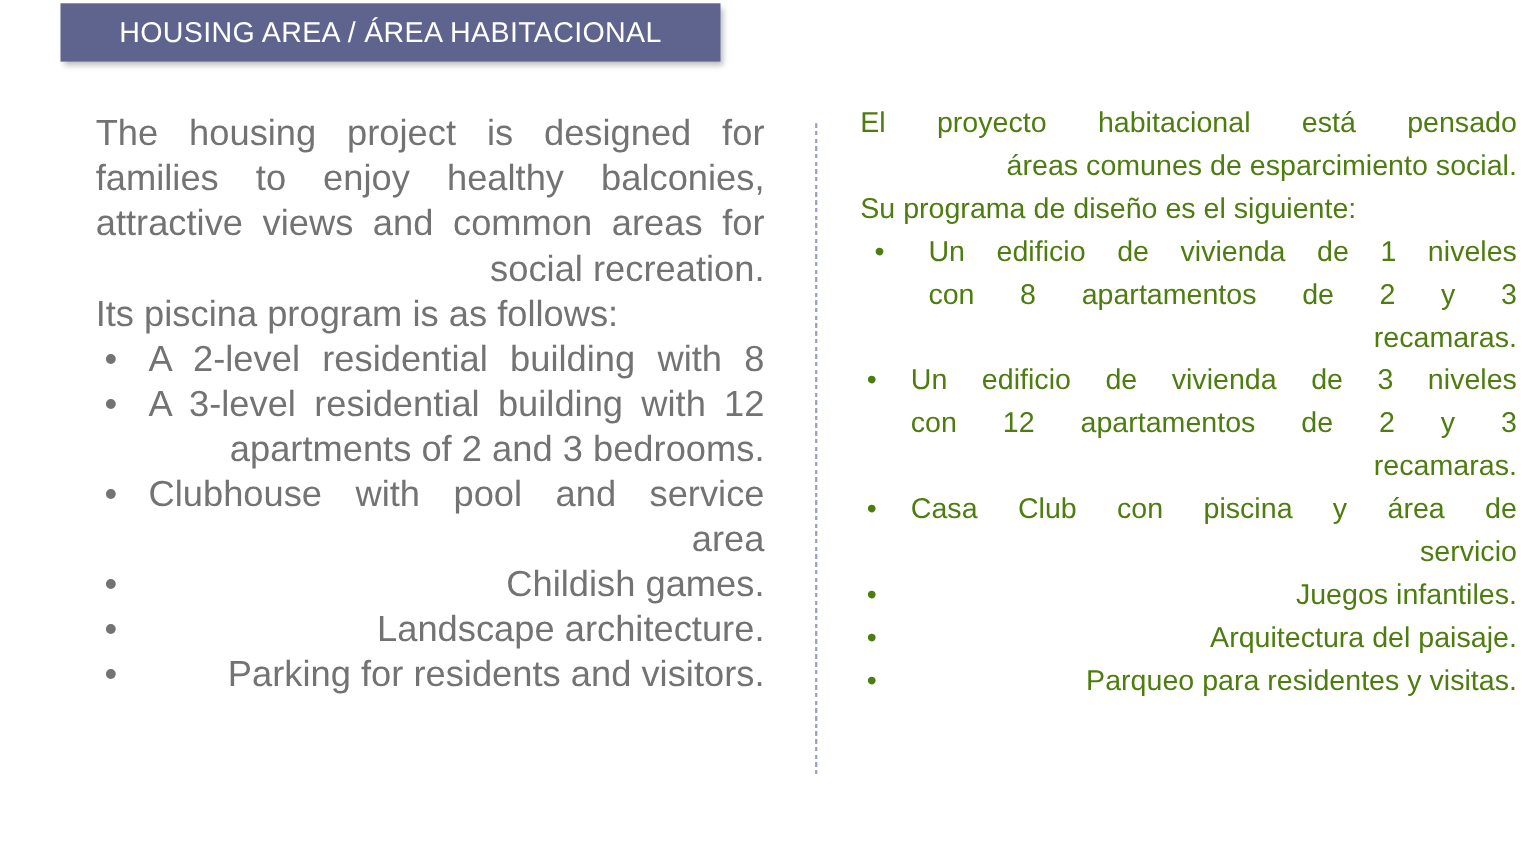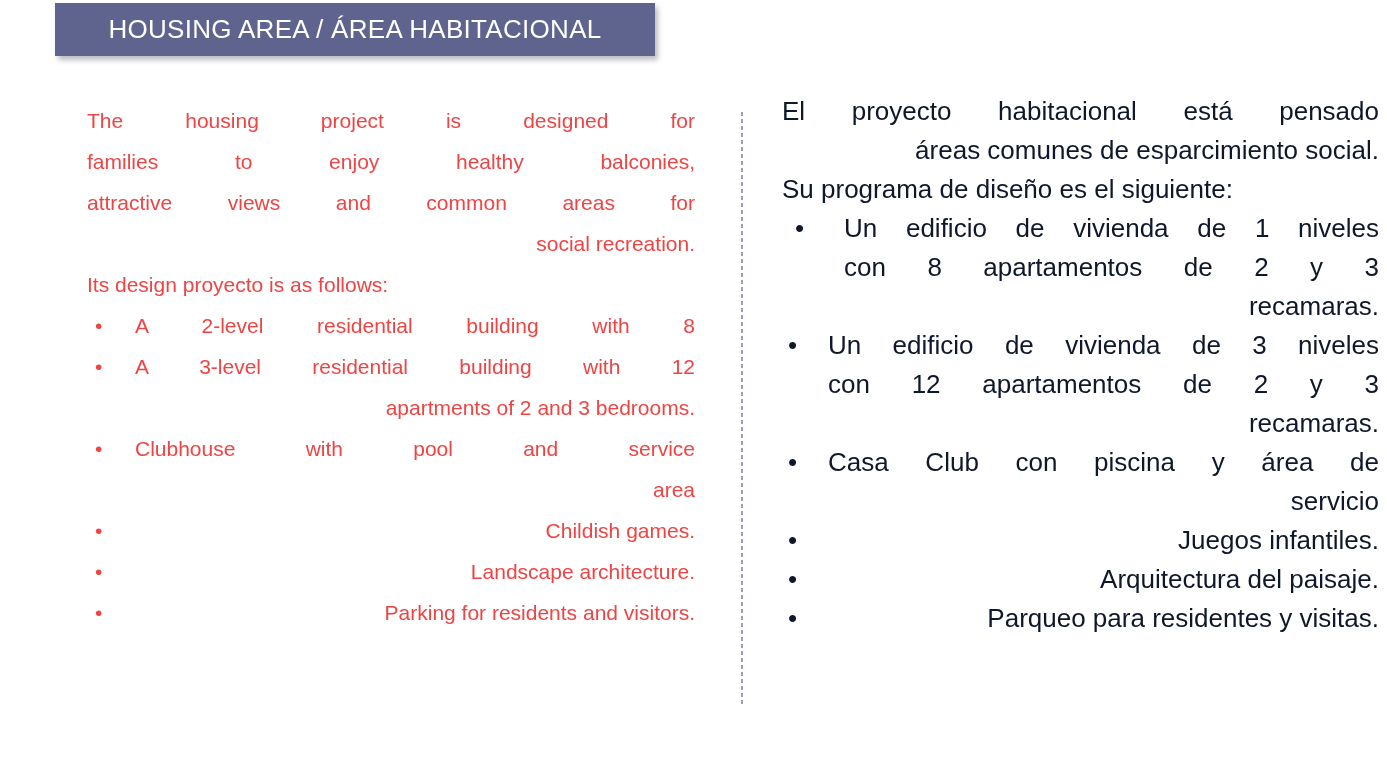--- a/index.html
+++ b/index.html
@@ -36,29 +36,29 @@
     letter-spacing: 0.3px;
     white-space: nowrap;
   }
 
   
   .col { position: absolute; }
   .col-en {
     left: 40px;
     top: 100px;
     width: 608px;
-    color: #ef4444;
-    font-size: 21px;
+    color: #737373;
+    font-size: 33px;
     line-height: 41px;
   }
   .col-es {
     left: 735px;
     top: 92px;
     width: 597px;
-    color: #0f172a;
+    color: #4d7c0f;
     font-size: 26px;
     line-height: 39px;
   }
 
   .para { margin: 0; }
   .ln { display: block; text-align: right; }
   
   .j { text-align: justify; text-align-last: justify; }
 
   ul.bullets {
@@ -102,21 +102,21 @@
     <span class="banner-title">HOUSING AREA / ÁREA HABITACIONAL</span>
   </div>
 
   <div class="col col-en">
     <p class="para">
       <span class="ln j">The housing project is designed for</span>
       <span class="ln j">families to enjoy healthy balconies,</span>
       <span class="ln j">attractive views and common areas for</span>
       <span class="ln">social recreation.</span>
     </p>
-    <p class="para">Its design proyecto is as follows:</p>
+    <p class="para">Its piscina program is as follows:</p>
     <ul class="bullets">
       <li>
         <span class="ln j">A 2-level residential building with 8</span>
       </li>
       <li>
         <span class="ln j">A 3-level residential building with 12</span>
         <span class="ln">apartments of 2 and 3 bedrooms.</span>
       </li>
       <li>
         <span class="ln j">Clubhouse with pool and service</span>

